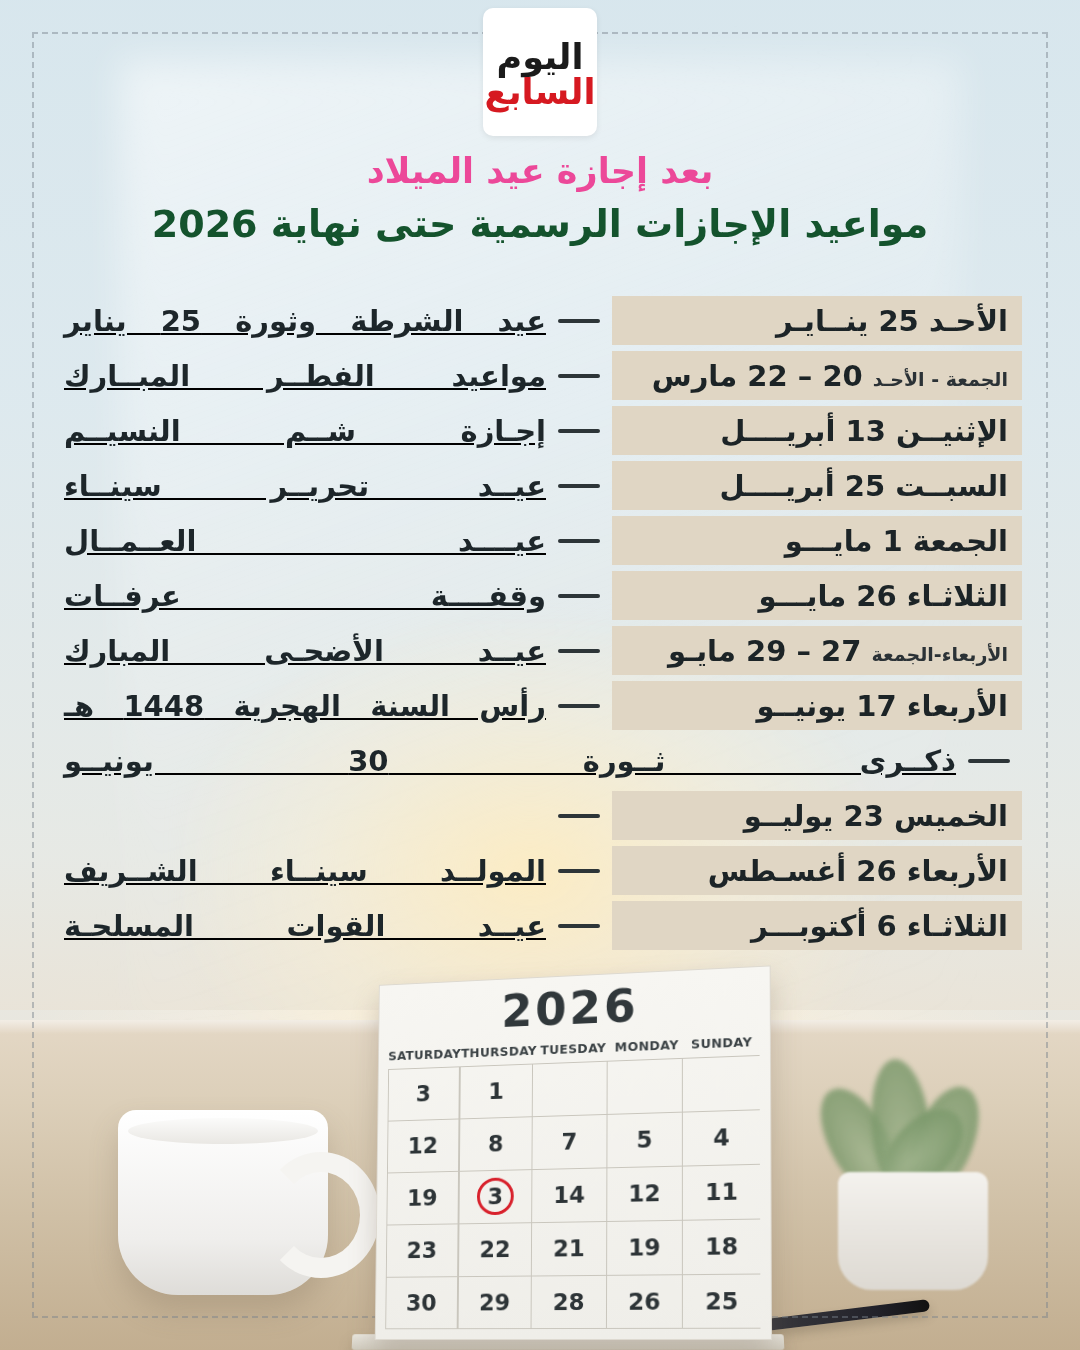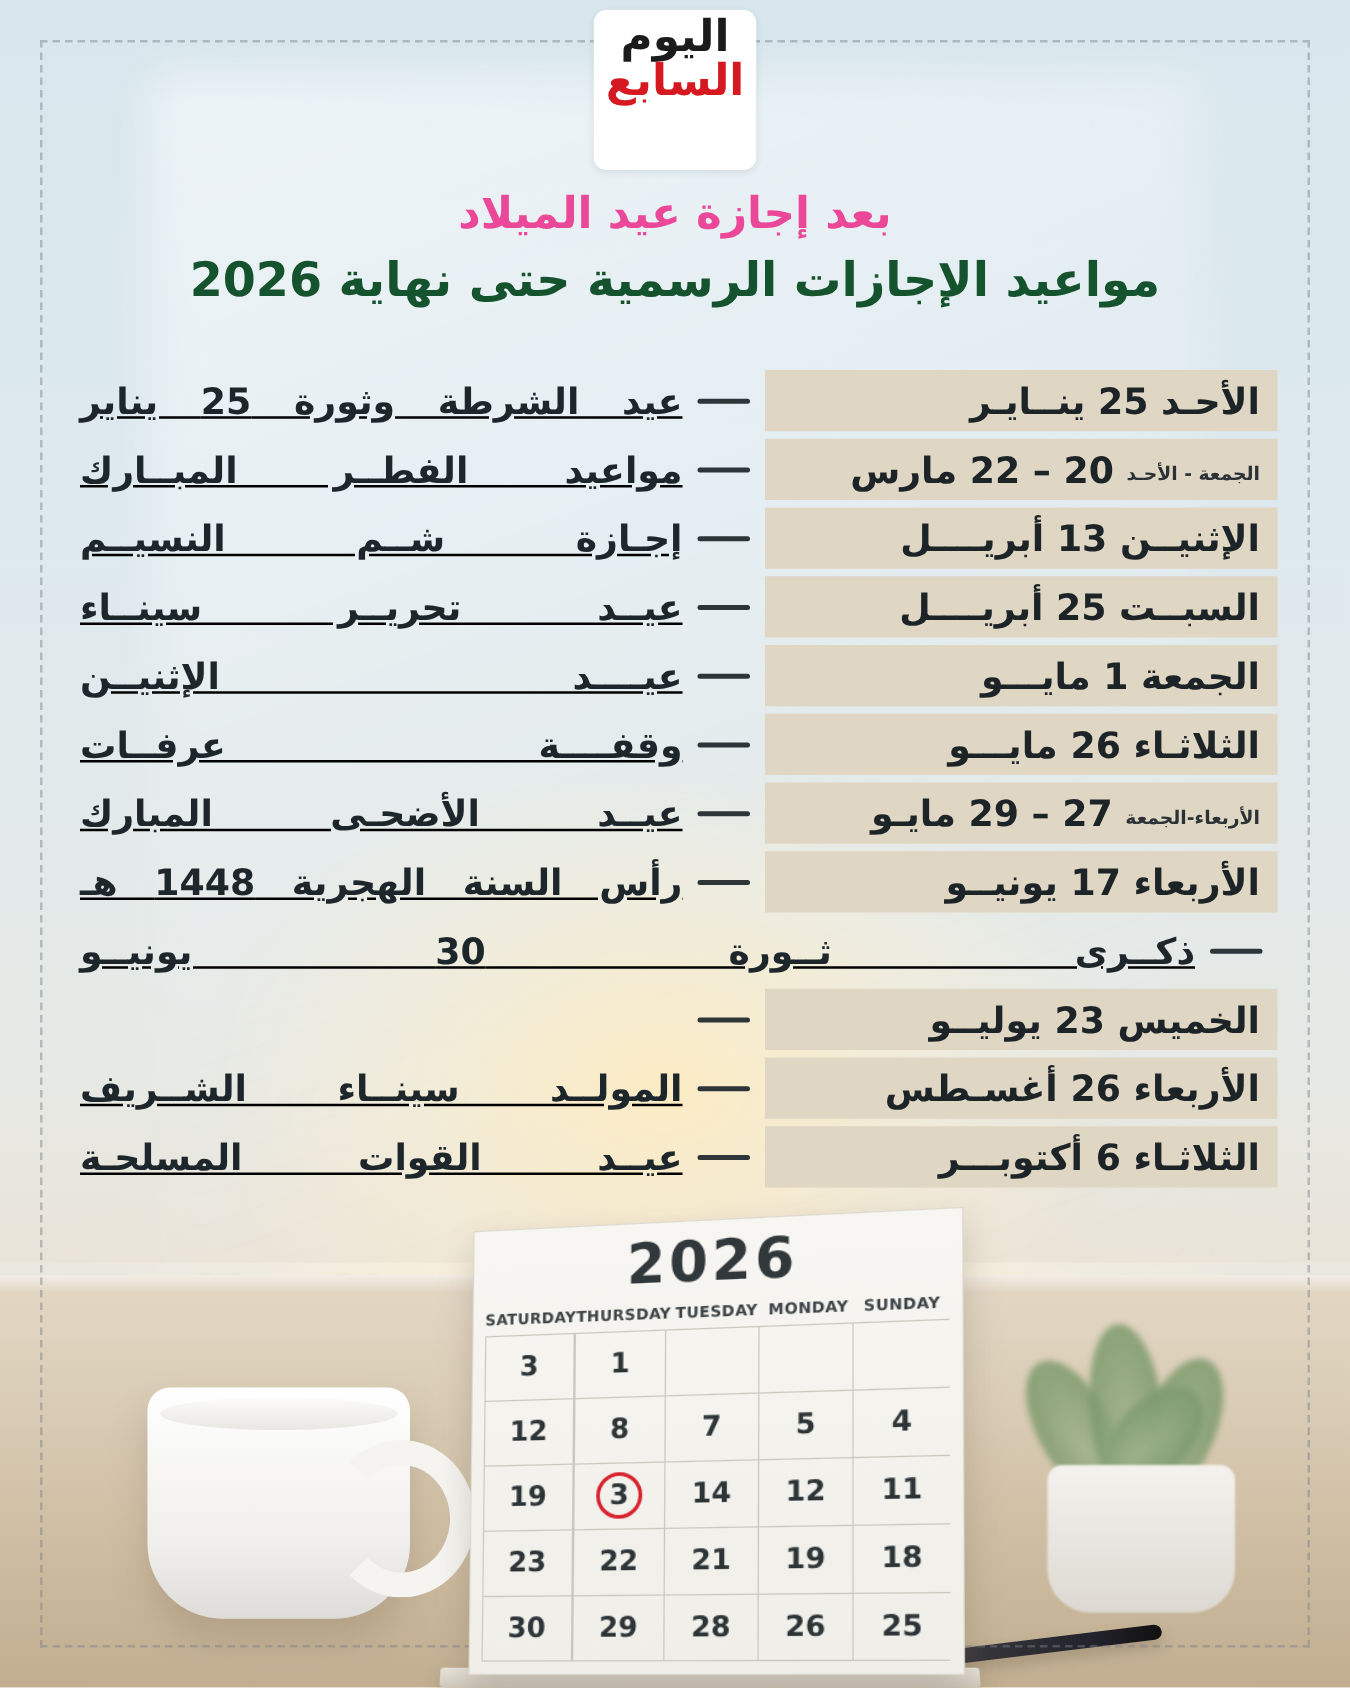--- a/index.html
+++ b/index.html
@@ -95,23 +95,23 @@
   
   .frame {
     position: absolute; left: 32px; top: 32px; right: 32px; bottom: 32px;
     border: 2px dashed rgba(120,130,140,.45);
     pointer-events: none;
   }
 
   
   .logo {
     position: absolute; left: 50%; transform: translateX(-50%); top: 8px;
-    width: 130px; height: 128px; background: #fff; border-radius: 10px;
+    width: 114px; height: 128px; background: #fff; border-radius: 10px;
     box-shadow: 0 2px 6px rgba(0,0,0,.08);
-    display: flex; flex-direction: column; align-items: center; 
+    display: flex; flex-direction: column; align-items: center; justify-content: center;
     gap: 2px; padding-top: 6px;
   }
   .logo .l-top, .logo .l-bot {
     font-weight: 900; font-size: 35px; line-height: .95; letter-spacing: -1px;
     white-space: nowrap;
   }
   .logo .l-top { color: #1b1b1b; }
   .logo .l-bot { color: #d61921; }
 
   
@@ -138,21 +138,21 @@
     background: #e0d6c4;
     display: flex; align-items: center; justify-content: flex-start;
     padding: 0 14px 0 12px;
     gap: 10px;
   }
   .date-main {
     color: #1c2427; font-size: 29px; font-weight: 900; white-space: nowrap;
     letter-spacing: 0px;
   }
   .date-sub {
-    color: #2b3236; font-size: 15px; font-weight: 700; white-space: nowrap;
+    color: #2b3236; font-size: 19px; font-weight: 700; white-space: nowrap;
     margin-top: 6px;
   }
 
   .dash {
     flex: 0 0 66px; display: flex; align-items: center; justify-content: center;
   }
   .dash i {
     display: block; width: 42px; height: 4px; background: #2d3538; border-radius: 2px;
   }
 
@@ -294,21 +294,21 @@
       </div>
     </div>
     <div class="row">
       <div class="date-cell">
         <div class="date-main">الجمعة 1 مايـــو</div>
       </div>
       <div class="dash">
         <i></i>
       </div>
       <div class="name-cell">
-        <div class="name-text">عيــــد الإثنيــن</div>
+        <div class="name-text">عيــــد العــمــال</div>
       </div>
     </div>
     <div class="row">
       <div class="date-cell">
         <div class="date-main">الثلاثـاء 26 مايـــو</div>
       </div>
       <div class="dash">
         <i></i>
       </div>
       <div class="name-cell">

